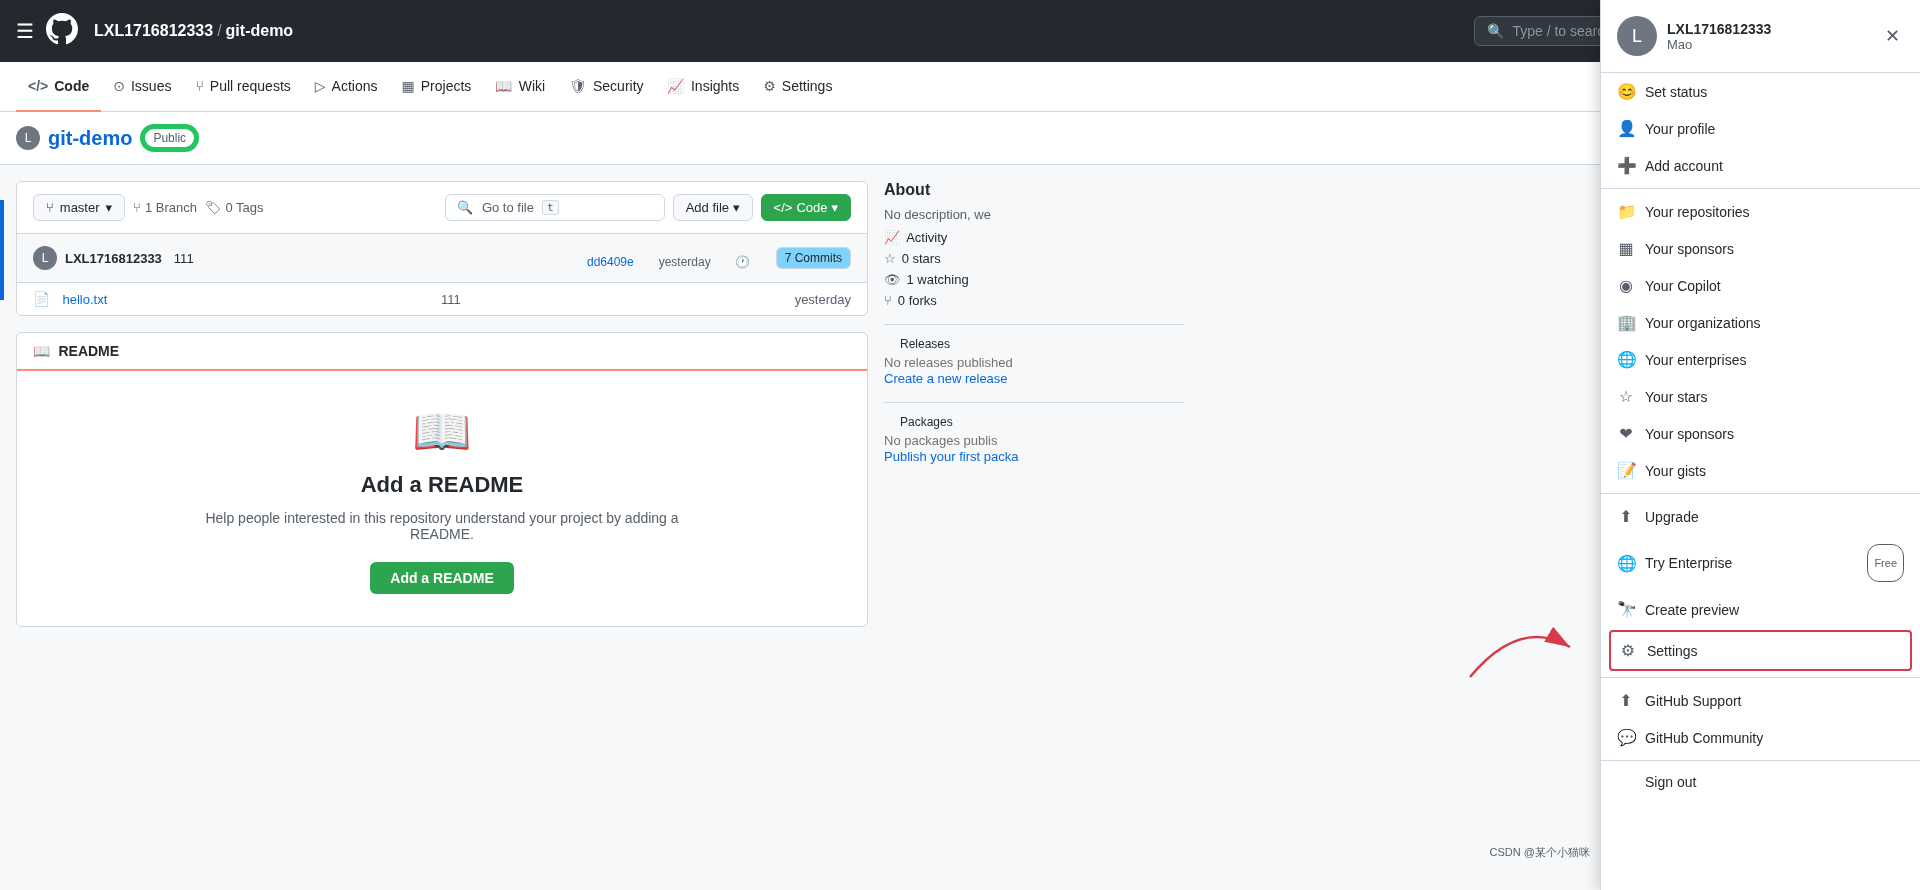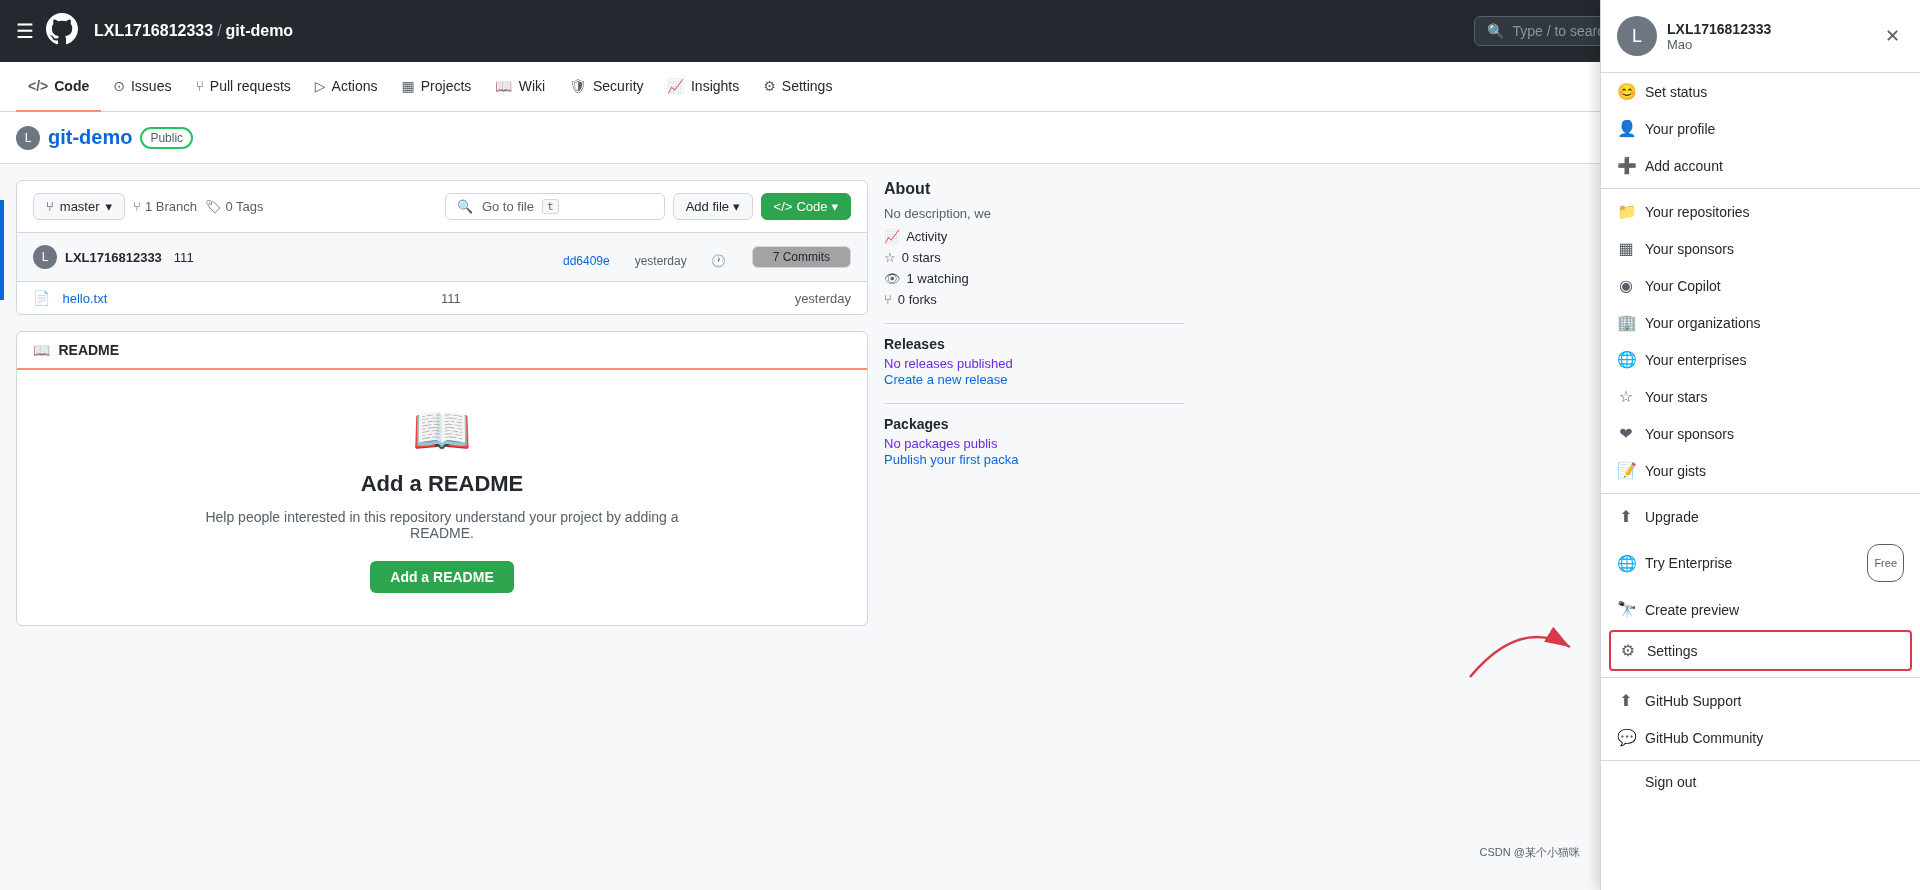--- a/index.html
+++ b/index.html
@@ -116,21 +116,21 @@
       justify-content: center;
       font-size: 12px;
       color: #fff;
     }
     .repo-header .repo-name {
       font-size: 20px;
       font-weight: 600;
       color: #0969da;
     }
     .repo-header .badge {
-      border: 2px solid #22c55e;
+      border: 5px solid #22c55e;
       border-radius: 20px;
       padding: 2px 8px;
       font-size: 12px;
       color: #57606a;
       font-weight: 500;
     }
     .repo-header .action-btns {
       margin-left: auto;
       display: flex;
       gap: 8px;
@@ -244,24 +244,24 @@
       color: #0969da;
       text-decoration: none;
       font-size: 12px;
     }
     .commits-btn {
       display: flex;
       align-items: center;
       gap: 4px;
       border: 1px solid #d0d7de;
       border-radius: 6px;
-      padding: 3px 20px;
+      padding: 3px 8px;
       font-size: 12px;
       color: #24292f;
-      background: #a3a3a3;
+      background: #7dd3fc;
       cursor: pointer;
     }
 
     
     .file-row {
       display: flex;
       align-items: center;
       padding: 8px 16px;
       border-bottom: 1px solid #d0d7de;
       gap: 12px;
@@ -326,22 +326,22 @@
     .sidebar-stat {
       display: flex;
       align-items: center;
       gap: 6px;
       font-size: 13px;
       color: #24292f;
       margin-bottom: 6px;
     }
     .sidebar-stat .stat-icon { color: #57606a; }
     .sidebar-divider { border: none; border-top: 1px solid #d0d7de; margin: 12px 0; }
-    .sidebar-releases-title { font-weight: 700; font-size: 14px; margin-bottom: 4px; }
-    .sidebar-no-content { font-size: 13px; color: #6d28d9; }
+    .sidebar-releases-title { font-weight: 400; font-size: 12px; margin-bottom: 4px; margin-left: 16px; }
+    .sidebar-no-content { font-size: 13px; color: #737373; }
     .sidebar-link { color: #0969da; font-size: 13px; cursor: pointer; text-decoration: none; }
 
     
     .page-wrapper {
       display: flex;
       flex-direction: column;
       min-height: 100vh;
       background: #f6f8fa;
       position: relative;
     }
@@ -429,21 +429,21 @@
       color: #0969da;
       display: flex;
       align-items: center;
       z-index: 5;
     }
 
     
     .watermark {
       position: fixed;
       bottom: 30px;
-      right: 340px;
+      right: 330px;
       font-size: 11px;
       color: #57606a;
       z-index: 5;
     }
 
     .left-accent {
       position: absolute;
       left: 0;
       top: 200px;
       width: 4px;

